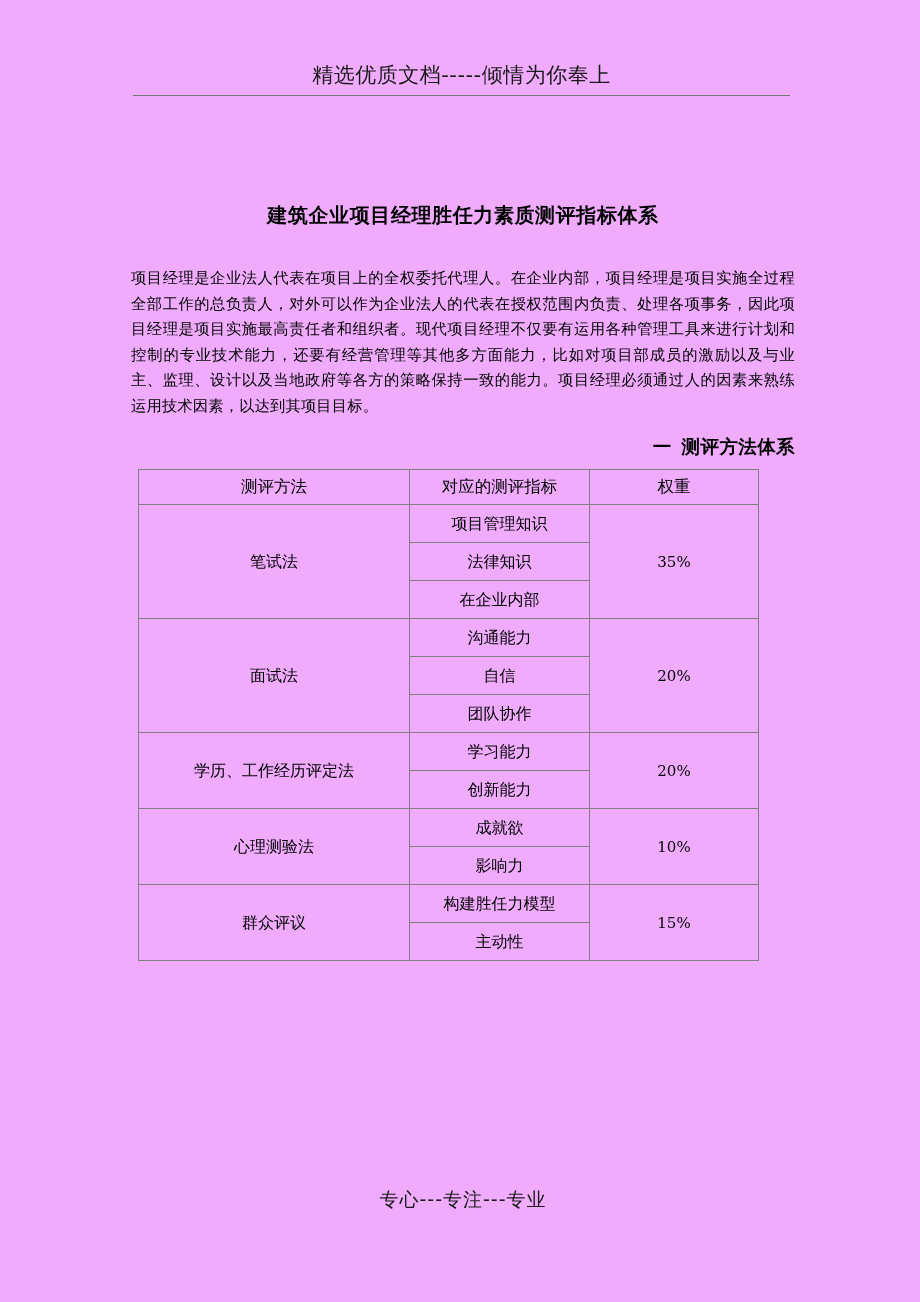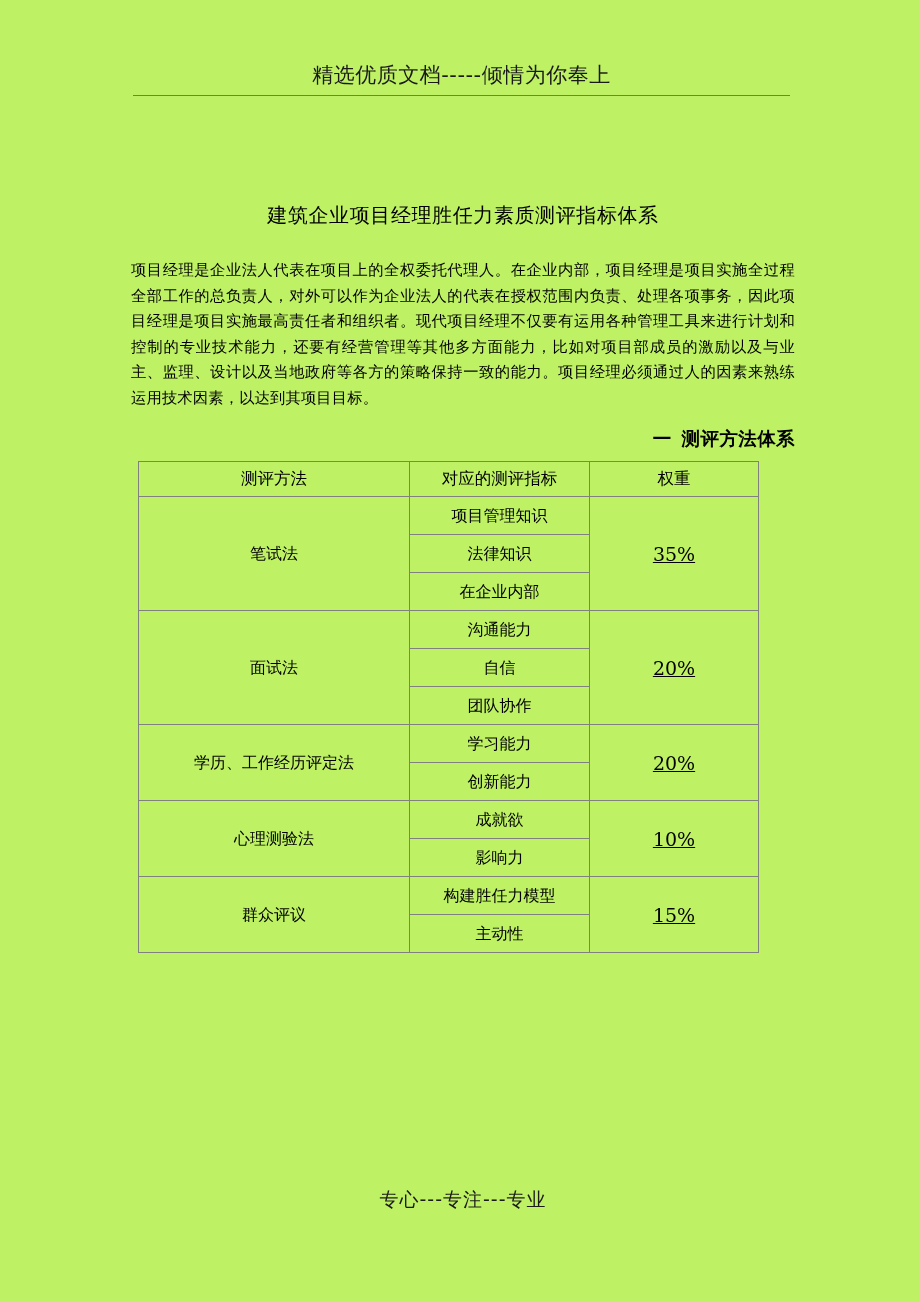--- a/index.html
+++ b/index.html
@@ -9,21 +9,21 @@
     background: #ffffff;
   }
   body {
     font-family: "DejaVu Serif", "Liberation Serif", serif;
     color: #000000;
   }
   .page {
     position: relative;
     width: 920px;
     height: 1302px;
-    background: #bef264;
+    background: #f0abfc;
     overflow: hidden;
     box-sizing: border-box;
   }
 
   
   .doc-header {
     position: absolute;
     left: 133px;
     top: 62px;
     width: 657px;
@@ -50,24 +50,24 @@
   .content {
     position: absolute;
     left: 131px;
     top: 200px;
     width: 664px;
   }
 
   h1.doc-title {
     font-family: "DejaVu Sans", "Liberation Sans", sans-serif;
     font-size: 20px;
-    font-weight: normal;
+    font-weight: bold;
     letter-spacing: 0.6px;
     text-align: center;
-    margin: 0 0 28px 0;
+    margin: 0 0 36px 0;
     padding: 0;
     line-height: 30px;
     color: #000;
   }
 
   p.body-para {
     font-size: 15.3px;
     line-height: 25.5px;
     margin: 0;
     padding: 0;
@@ -107,22 +107,21 @@
   }
   table.assess-table td.col-method   { width: 270px; }
   table.assess-table td.col-index    { width: 179px; }
   table.assess-table td.col-weight   { width: 168px; }
   table.assess-table tr.head-row td {
     height: 34px;
     font-size: 16.5px;
   }
   table.assess-table td.weight-cell {
     font-family: "DejaVu Serif", "Liberation Serif", serif;
-    font-size: 19px;
-    text-decoration: underline;
+    font-size: 15px;
   }
 
   
   .sec2-block {
     font-size: 14.6px;
     line-height: 24.5px;
     letter-spacing: 0.1px;
   }
   .sec2-block .line { display: block; white-space: pre-wrap; }
   .sec2-block .line.indent1 { text-indent: 0; }

